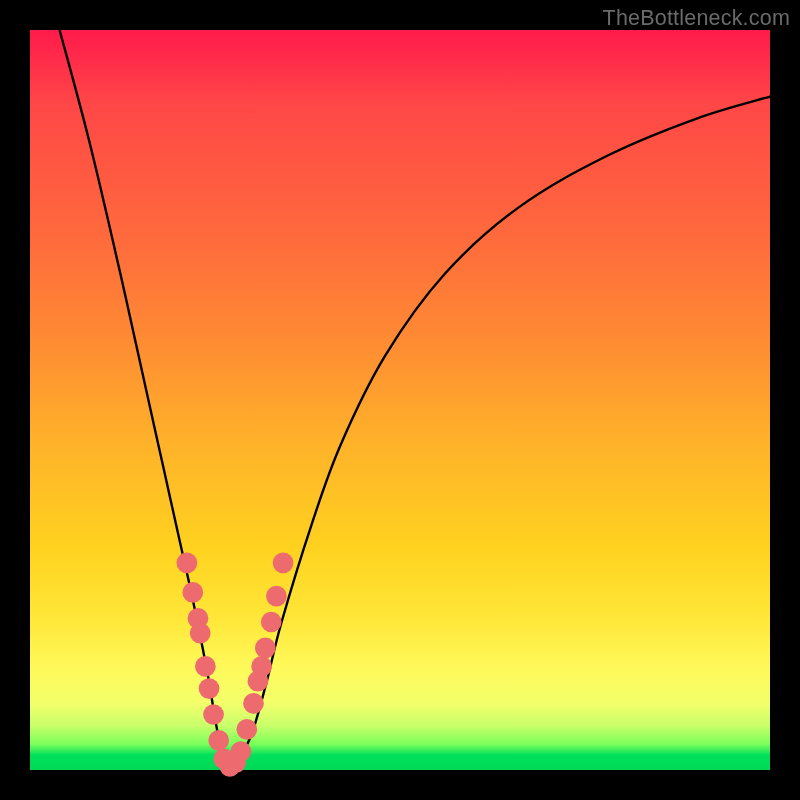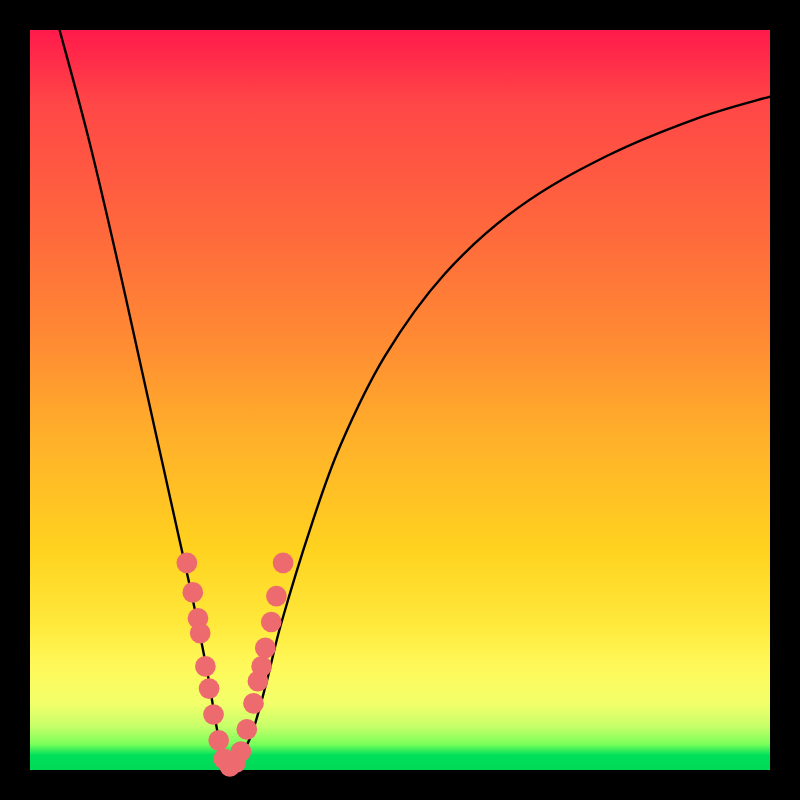--- a/index.html
+++ b/index.html
@@ -58,20 +58,21 @@
     width: 740px;
     height: 740px;
     overflow: visible;
   }
 </style>
 </head>
 <body>
 
 <div class="frame">
 
+  <div class="watermark">TheBottleneck.com</div>
 
   <div class="plot-area">
     <svg class="curve" viewBox="0 0 740 740">
       <path id="curve-path" fill="none" stroke="#000" stroke-width="2.4" stroke-linecap="round" stroke-linejoin="round" d="M 29.60 0.00 C 34.93 19.98, 48.54 68.38, 59.20 111.00 C 69.86 153.62, 78.14 190.18, 88.80 236.80 C 99.46 283.42, 110.41 334.04, 118.40 370.00 C 126.39 405.96, 127.87 412.62, 133.20 436.60 C 138.53 460.58, 142.67 479.22, 148.00 503.20 C 153.33 527.18, 157.47 544.49, 162.80 569.80 C 168.13 595.11, 173.60 622.49, 177.60 643.80 C 181.60 665.11, 182.34 673.55, 185.00 688.20 C 187.66 702.85, 189.74 715.88, 192.40 725.20 C 195.06 734.52, 197.14 738.67, 199.80 740.00 C 202.46 741.33, 203.20 739.26, 207.20 732.60 C 211.20 725.94, 216.67 717.65, 222.00 703.00 C 227.33 688.35, 231.47 671.18, 236.80 651.20 C 242.13 631.22, 243.61 619.97, 251.60 592.00 C 259.59 564.03, 270.54 527.77, 281.20 495.80 C 291.86 463.83, 297.48 445.04, 310.80 414.40 C 324.12 383.76, 336.55 356.24, 355.20 325.60 C 373.85 294.96, 390.42 270.84, 414.40 244.20 C 438.38 217.56, 459.10 198.91, 488.40 177.60 C 517.70 156.29, 545.23 141.78, 577.20 125.80 C 609.17 109.82, 636.70 99.46, 666.00 88.80 C 695.30 78.14, 726.68 70.60, 740.00 66.60"></path>
       <g id="dots-group">
           <circle cx="156.88" cy="532.80" r="10.36" fill="#ed6a6f"></circle>
           <circle cx="162.80" cy="562.40" r="10.36" fill="#ed6a6f"></circle>
           <circle cx="167.98" cy="588.30" r="10.36" fill="#ed6a6f"></circle>
           <circle cx="170.20" cy="603.10" r="10.36" fill="#ed6a6f"></circle>
           <circle cx="175.38" cy="636.40" r="10.36" fill="#ed6a6f"></circle>

